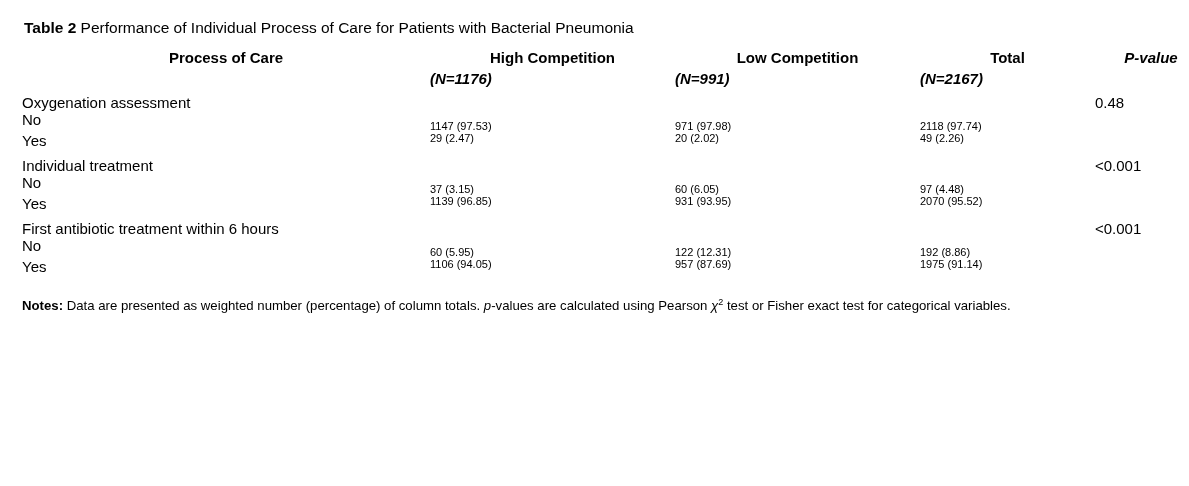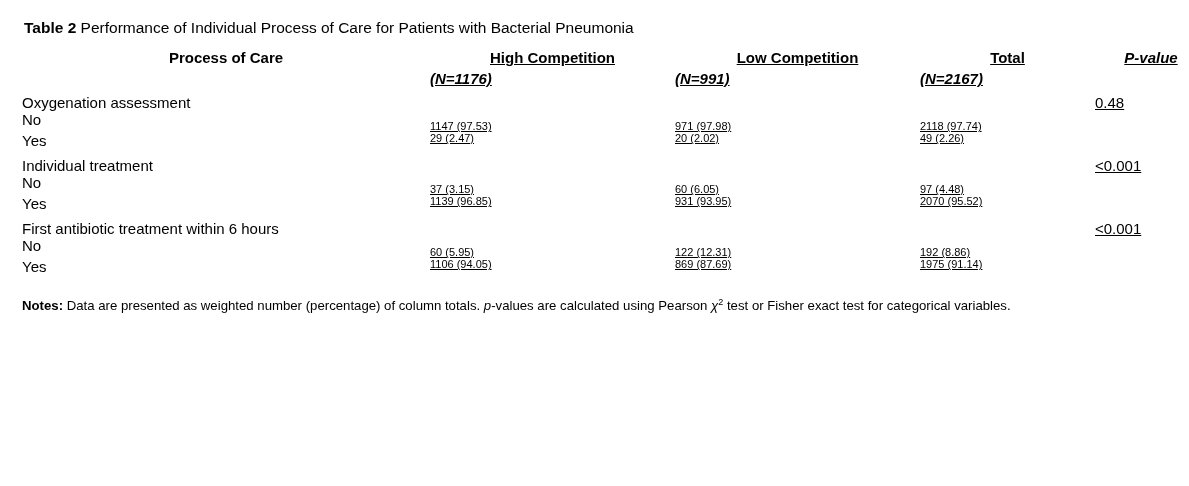--- a/index.html
+++ b/index.html
@@ -47,21 +47,20 @@
     border-top: 2px solid #000;
   }
   .rule-bottom {
     border-bottom: 2px solid #000;
   }
   .rule-thin-bottom {
     border-bottom: 1px solid #000;
   }
   .vline {
     border-left: 1px solid #000;
-    text-decoration: underline;
   }
   .head-cell {
     font-weight: bold;
     font-size: 15px;
     padding: 8px 10px 6px 10px;
   }
   .head-cell.italic-n {
     font-style: italic;
     font-weight: bold;
     padding-top: 4px;
@@ -208,21 +207,21 @@
       <tr>
         <td class="sub-label">No</td>
         <td class="val first-val vline">60 (5.95)</td>
         <td class="val first-val vline">122 (12.31)</td>
         <td class="val first-val vline">192 (8.86)</td>
         <td class="val vline"></td>
       </tr>
       <tr class="group-last">
         <td class="sub-label rule-bottom">Yes</td>
         <td class="val rule-bottom vline">1106 (94.05)</td>
-        <td class="val rule-bottom vline">869 (87.69)</td>
+        <td class="val rule-bottom vline">957 (87.69)</td>
         <td class="val rule-bottom vline">1975 (91.14)</td>
         <td class="val rule-bottom vline"></td>
       </tr>
     </tbody>
   </table>
 
   <p class="notes">
     <span class="notes-label">Notes:</span><span> Data are presented as weighted number (percentage) of column totals. </span><i>p</i><span>-values are calculated using Pearson </span><i>χ</i><sup>2</sup><span> test or Fisher exact test for categorical variables.</span>
   </p>
 

